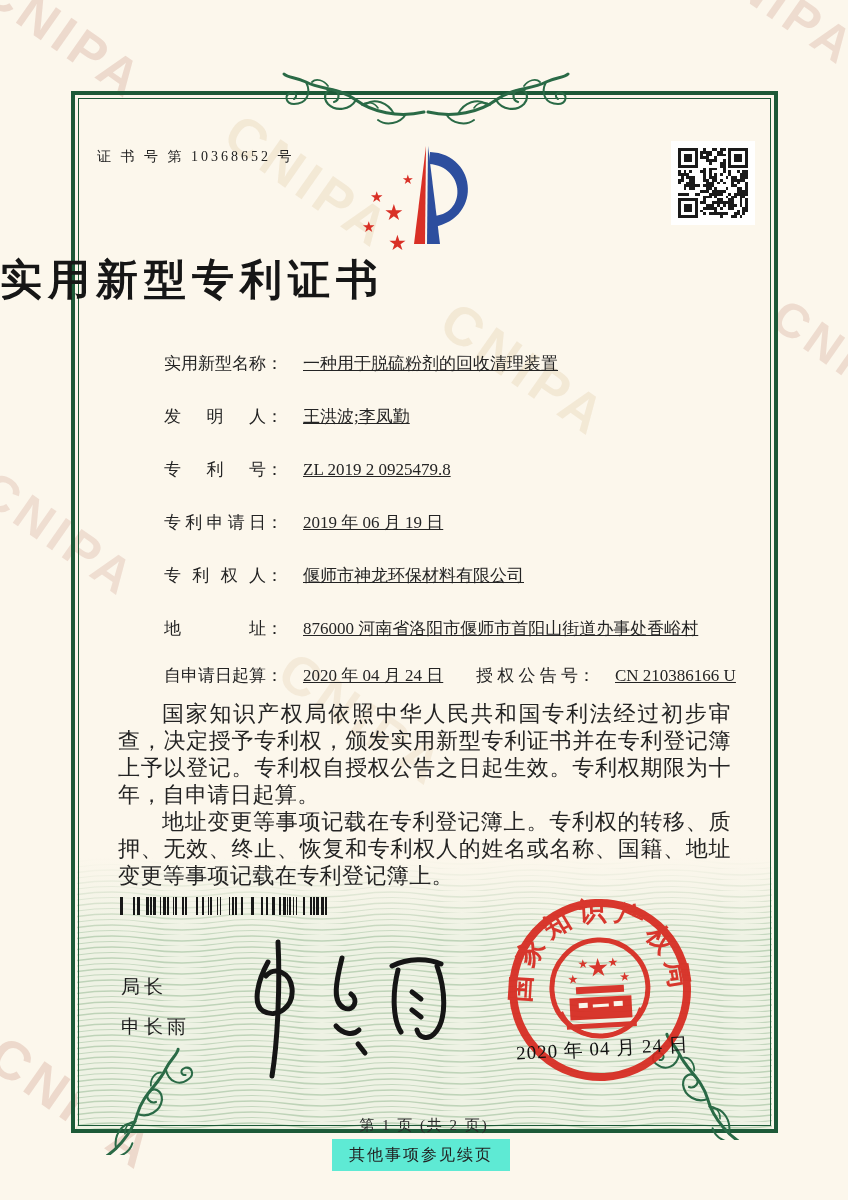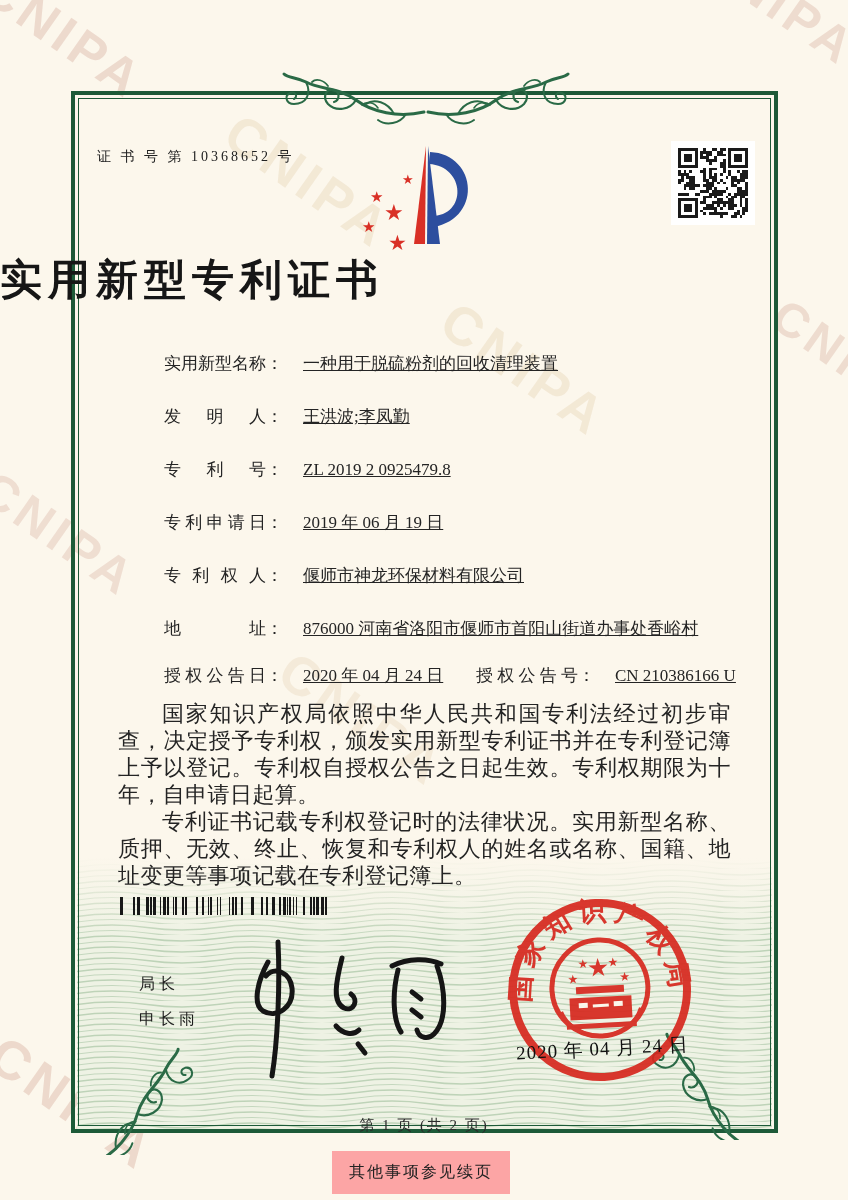--- a/index.html
+++ b/index.html
@@ -44,37 +44,37 @@
   .flabel{ display:inline-block; width:102px; text-align:justify; text-align-last:justify;margin-left:44px; }
   .fvalue{ margin-left:20px;text-decoration:underline; }
   .pair2{ position:absolute; left:312px; top:0; }
   .paras{
     position:absolute; left:118px; top:700px; width:613px;
     font-size:22px; line-height:27px; text-align:justify; color:#242424;
     letter-spacing:0.4px;
   }
   .paras p{ margin:0; text-indent:2em; }
   .barcode{ position:absolute; left:120px; top:897px; }
-  .officer{ position:absolute; left:139px; top:974px; font-size:16px; letter-spacing:4px; color:#1c1c1c;font-family:Liberation Serif, serif;}
+  .officer{ position:absolute; left:121px; top:974px; font-size:19px; letter-spacing:4px; color:#1c1c1c;font-family:Liberation Serif, serif;}
   .officer div{ margin-bottom:14px; }
   .signature{ position:absolute; left:240px; top:930px; }
   .seal{ position:absolute; left:504px; top:894px; transform:rotate(-3deg); }
   .seal-date{
     position:absolute; left:516px; top:1036px; width:170px; text-align:center;
     font-size:19px; color:#111; letter-spacing:1px; transform:rotate(-3deg);
     white-space:nowrap;
   }
   .page-footer{
     position:absolute; left:0; top:1096px; width:100%; text-align:center;
     font-size:15px; letter-spacing:2px; color:#2a2a2a;margin-top:20px;
   }
   .cont-box{
-    position:absolute; left:332px; top:1139px; width:178px; height:43px;
-    background:#fca5a5; display:flex; align-items:center; justify-content:center;
-    font-size:16px; letter-spacing:2px; color:#222;margin-top:12px;
+    position:absolute; left:332px; top:1139px; width:178px; height:32px;
+    background:#5eead4; display:flex; align-items:center; justify-content:center;
+    font-size:16px; letter-spacing:2px; color:#222;
   }
 </style>
 </head>
 <body>
 
 <div class="page">
 
   <div class="wm" style="left:-28px;top:4px;font-size:52px;color:rgba(216,176,160,0.40)">CNIPA</div>
   <div class="wm" style="left:690px;top:-26px;font-size:50px;color:rgba(216,176,160,0.38)">CNIPA</div>
   <div class="wm" style="left:214px;top:150px;font-size:54px;color:rgba(226,206,172,0.35)">CNIPA</div>
@@ -387,29 +387,29 @@
   <div class="frow" style="top:511px">
     <span class="flabel">专利申请日</span><span>：</span><span class="fvalue">2019 年 06 月 19 日</span>
   </div>
   <div class="frow" style="top:564px">
     <span class="flabel">专利权人</span><span>：</span><span class="fvalue">偃师市神龙环保材料有限公司</span>
   </div>
   <div class="frow" style="top:617px">
     <span class="flabel">地址</span><span>：</span><span class="fvalue">876000 河南省洛阳市偃师市首阳山街道办事处香峪村</span>
   </div>
   <div class="frow" style="top:664px">
-    <span class="flabel">授权公告日</span><span>：</span><span class="fvalue">2020 年 04 月 24 日</span>
+    <span class="flabel">自申请日起算</span><span>：</span><span class="fvalue">2020 年 04 月 24 日</span>
     <span class="pair2">
       <span class="flabel">授权公告号</span><span>：</span><span class="fvalue">CN 210386166 U</span>
     </span>
   </div>
 
   <div class="paras">
     <p>国家知识产权局依照中华人民共和国专利法经过初步审查，决定授予专利权，颁发实用新型专利证书并在专利登记簿上予以登记。专利权自授权公告之日起生效。专利权期限为十年，自申请日起算。</p>
-    <p>专利证书记载专利权登记时的法律状况。实用新型名称、质押、无效、终止、恢复和专利权人的姓名或名称、国籍、地址变更等事项记载在专利登记簿上。</p>
+    <p>地址变更等事项记载在专利登记簿上。专利权的转移、质押、无效、终止、恢复和专利权人的姓名或名称、国籍、地址变更等事项记载在专利登记簿上。</p>
   </div>
 
   <div class="barcode"><svg width="218" height="18">
         <rect x="0" y="0" width="3" height="18" fill="#181818"></rect>
         <rect x="13" y="0" width="2" height="18" fill="#181818"></rect>
         <rect x="17" y="0" width="3" height="18" fill="#181818"></rect>
         <rect x="26" y="0" width="3" height="18" fill="#181818"></rect>
         <rect x="30" y="0" width="2" height="18" fill="#181818"></rect>
         <rect x="33" y="0" width="3" height="18" fill="#181818"></rect>
         <rect x="40" y="0" width="1" height="18" fill="#181818"></rect>

